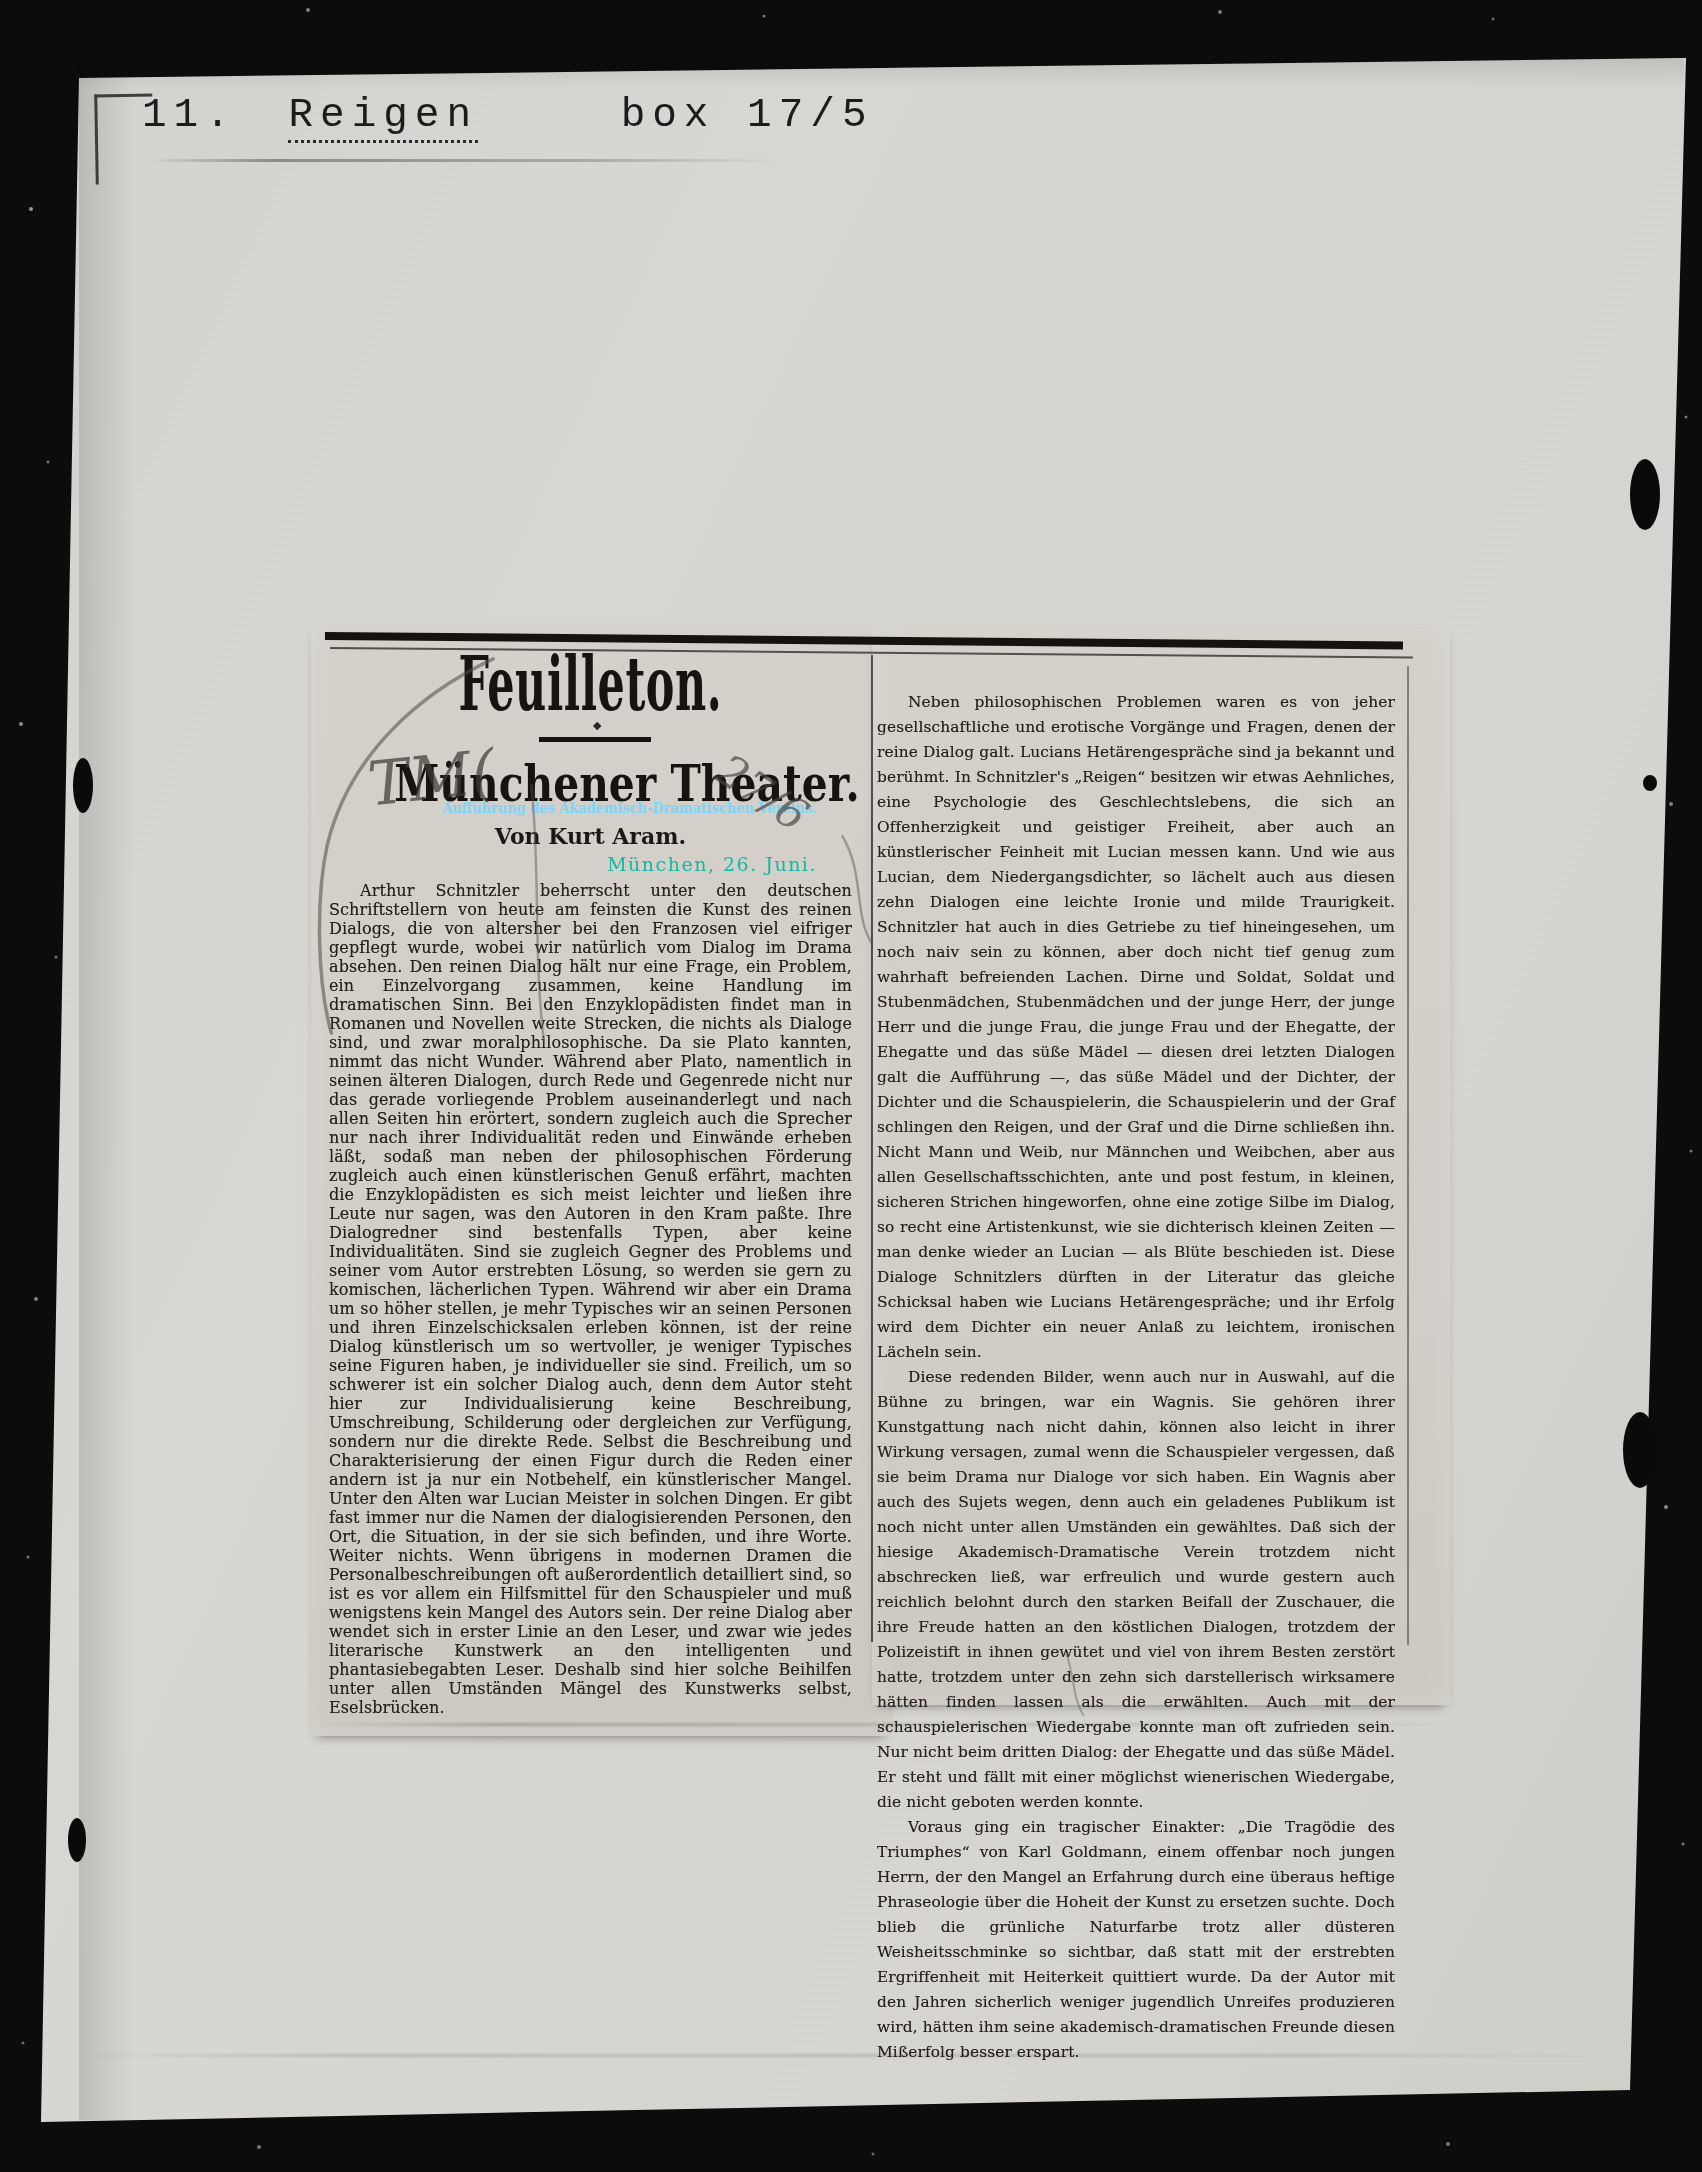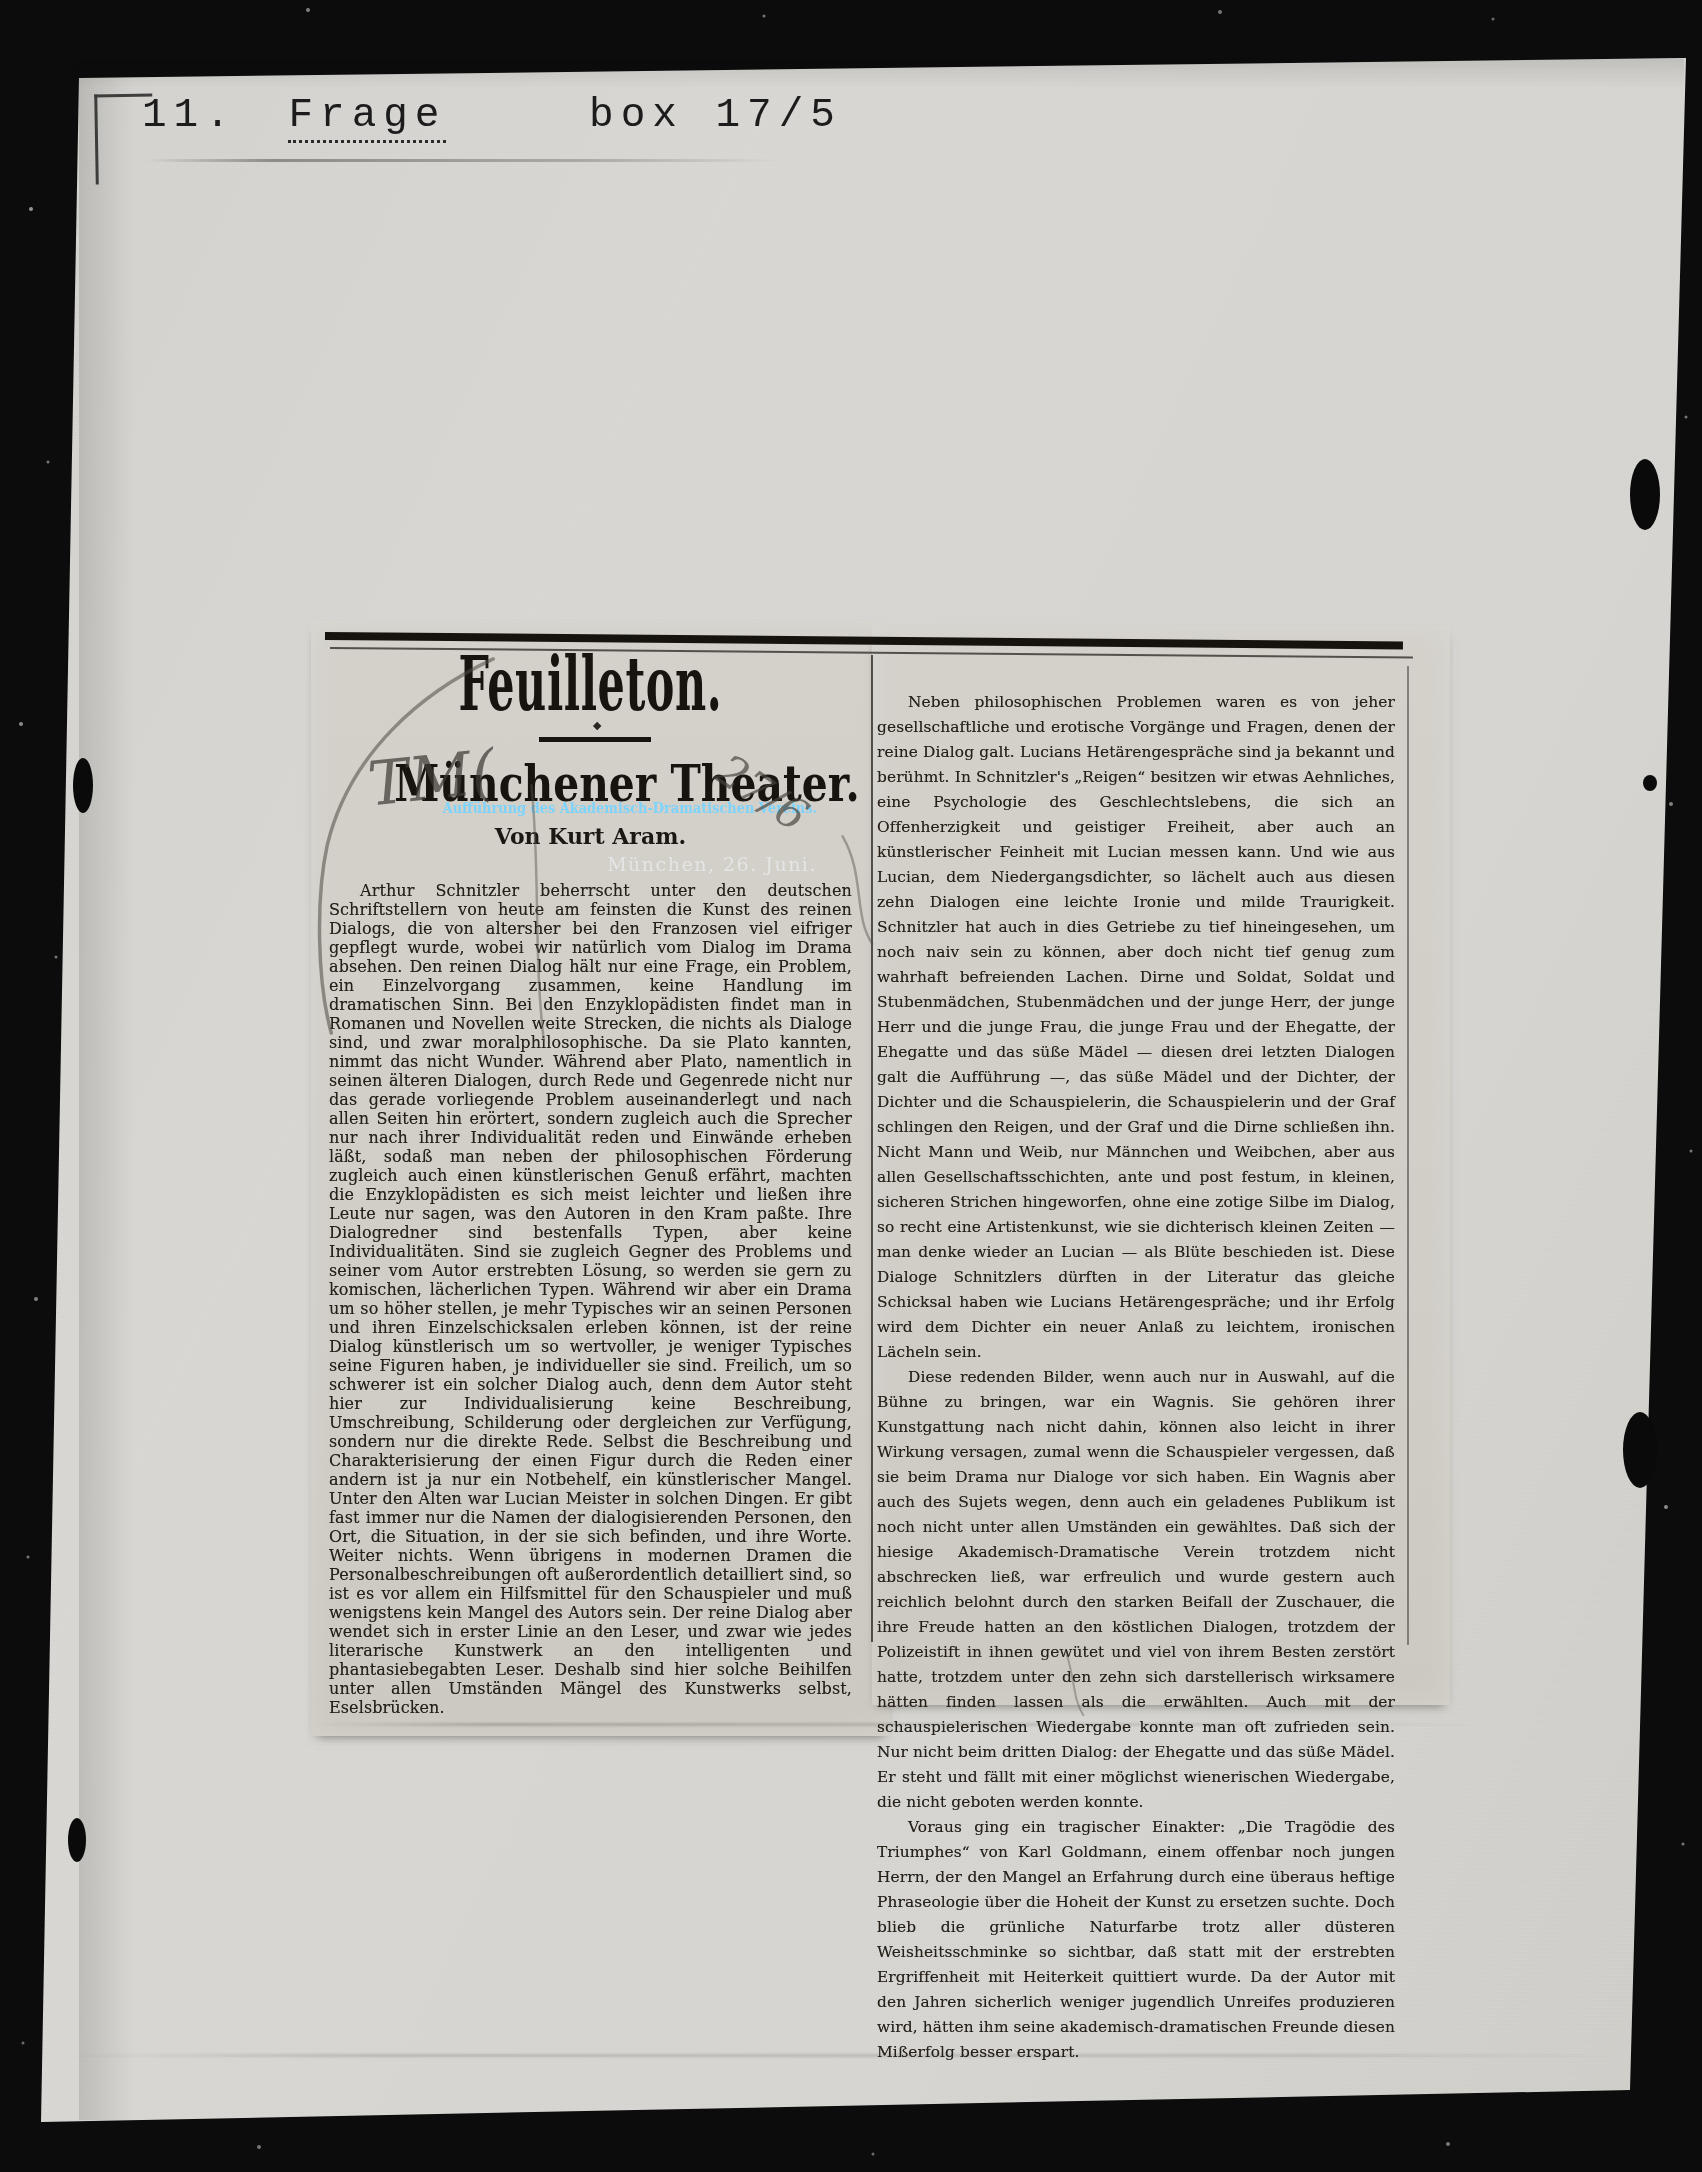--- a/index.html
+++ b/index.html
@@ -67,21 +67,21 @@
   .title-divider{position:absolute;left:539px;top:737px;width:112px;height:5px;background:#17130e;}
   .article-title{position:absolute;left:328px;top:750px;width:525px;margin:8px;text-align:center;
         font-size:51px;font-weight:bold;line-height:1;white-space:nowrap;color:#17130e;}
   .article-title .condense{display:inline-block;transform:scaleX(.8);}
   .subtitle{position:absolute;left:328px;top:799px;width:525px;text-align:right;
         font-size:15.4px;font-weight:bold;white-space:nowrap;color:#7dd3fc;}
   .subtitle .condense{display:inline-block;transform:scaleX(.84);}
   .byline{position:absolute;left:328px;top:823px;width:525px;text-align:center;
         font-size:22px;font-weight:bold;color:#1b1712;}
   .dateline{position:absolute;left:347px;top:853px;width:470px;text-align:right;
-        font-size:19px;letter-spacing:1.5px;color:#e5e5e5;}
+        font-size:19px;letter-spacing:1.5px;color:#14b8a6;}
 
   
   .col{position:absolute;text-align:justify;color:#262019;
        text-shadow:0 0 0.5px rgba(20,16,10,.45);}
   .col p{margin:0;text-indent:31px;}
   .col-left {left:329px; top:881px;width:523px;font-size:16px;line-height:19px;letter-spacing:0.1px;}
   .col-right{left:877px;top:690px;width:518px;font-size:15.4px;line-height:25px;letter-spacing:0.1px;}
 
   
   .hw{position:absolute;font-style:italic;font-family:"DejaVu Serif",serif;white-space:nowrap;}
@@ -113,21 +113,21 @@
   <div class="speck"></div>
 
   <div class="page"></div>
   <div class="page-left-shadow"></div>
   <div class="page-top-shadow"></div>
 
   <div class="corner-mark"></div>
 
   <div class="typed-label">
     <span class="t-num">11.</span>
-    <span class="t-title">Frage</span>
+    <span class="t-title">Reigen</span>
     <span class="t-box">box 17/5</span>
   </div>
 
   <div class="pencil-line"></div>
 
   <div class="clip-paper clip-left"></div>
   <div class="clip-paper clip-right"></div>
 
   <div class="rule-thick"></div>
   <div class="rule-thin"></div>

